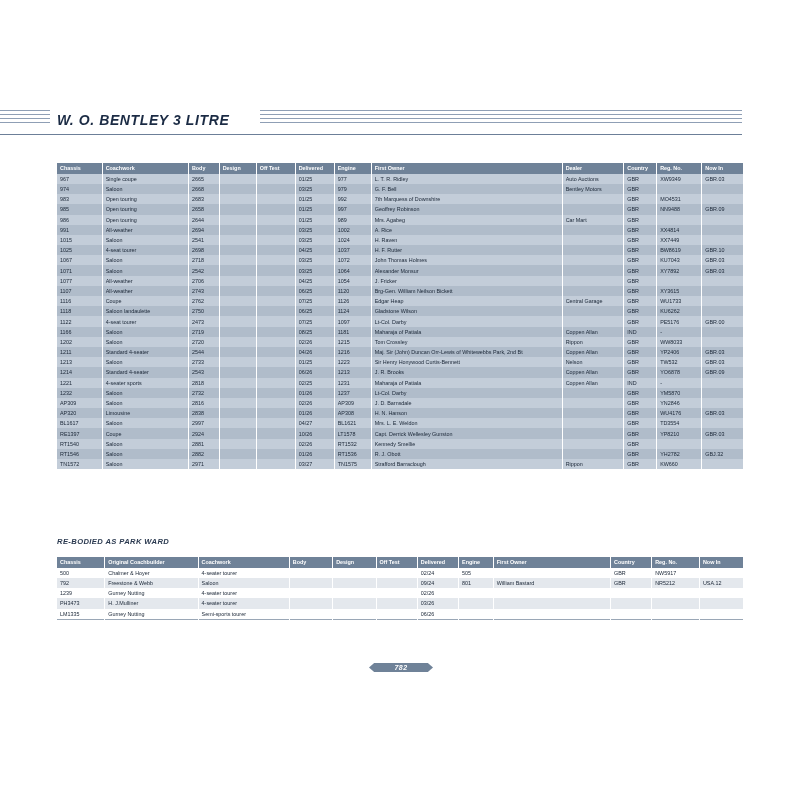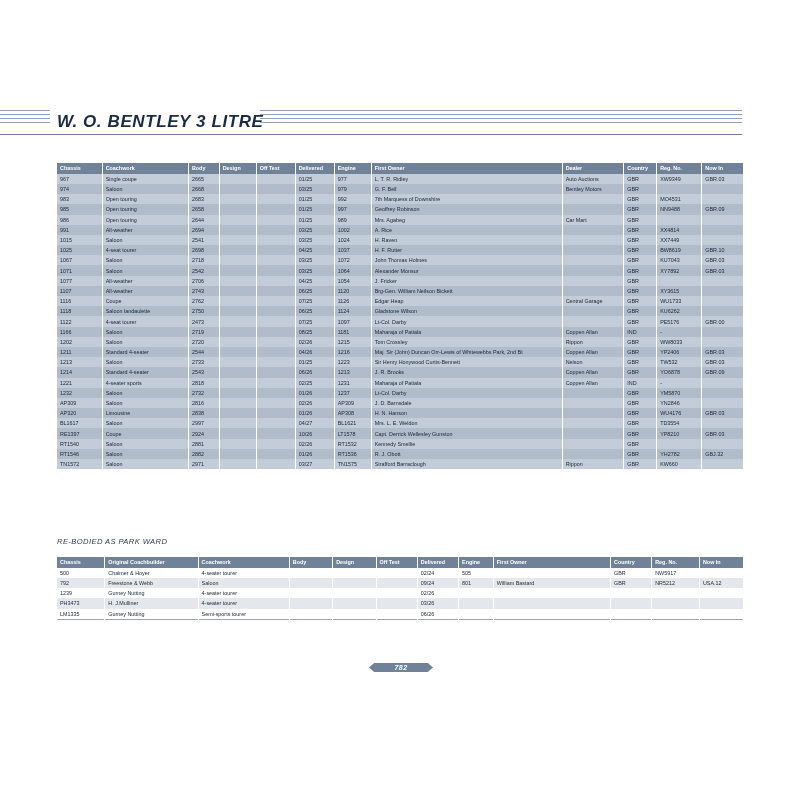--- a/index.html
+++ b/index.html
@@ -44,21 +44,21 @@
     left: 50px;
     top: 0px;
     width: 210px;
     height: 26px;
     background: #ffffff;
   }
   .page-title {
     position: absolute;
     left: 57px;
     top: 4px;
-    font-size: 17px;
+    font-size: 14px;
     font-weight: bold;
     font-style: italic;
     letter-spacing: 0.6px;
     color: #1b2b44;
     white-space: nowrap;
   }
 
   
   table.reg {
     position: absolute;
@@ -98,21 +98,21 @@
 
   #main-table { left: 57px; top: 163px; width: 686px; }
   #pw-table   { left: 57px; top: 557px; width: 686px; }
 
   
   .subhead {
     position: absolute;
     left: 57px;
     top: 537px;
     font-size: 7.6px;
-    font-weight: normal;
+    font-weight: bold;
     font-style: italic;
     letter-spacing: 0.4px;
     color: #2b3a50;
     white-space: nowrap;
   }
 
   
   .folio {
     position: absolute;
     left: 369px;

